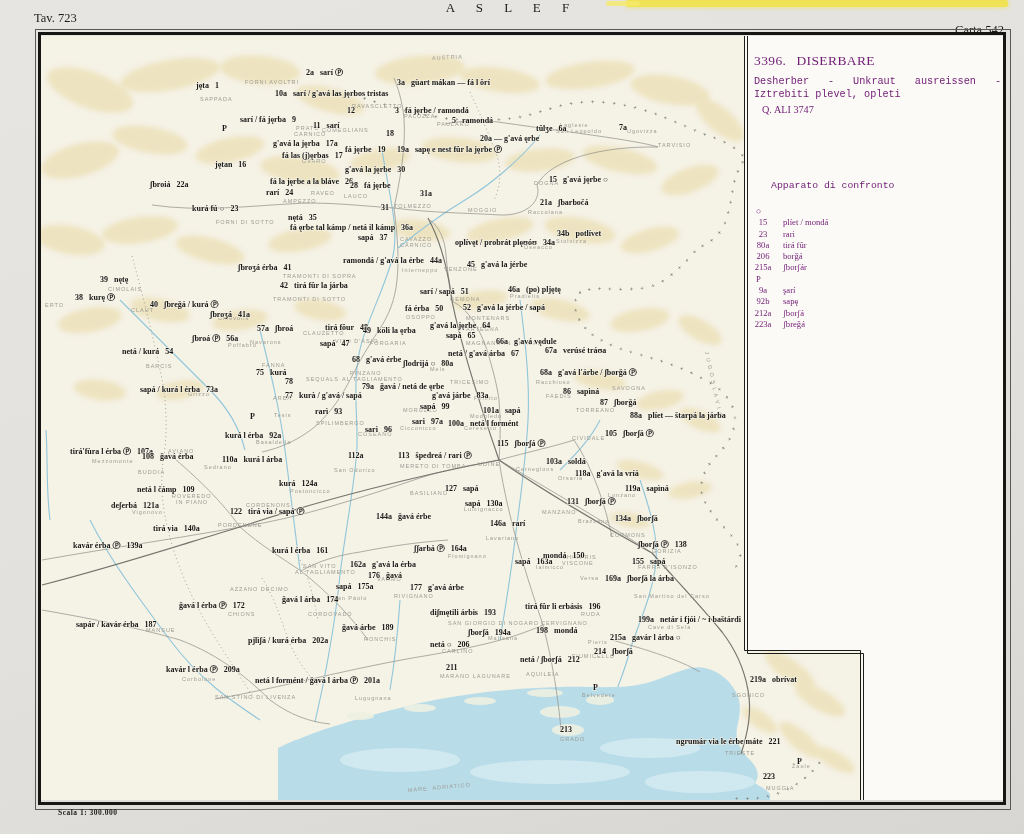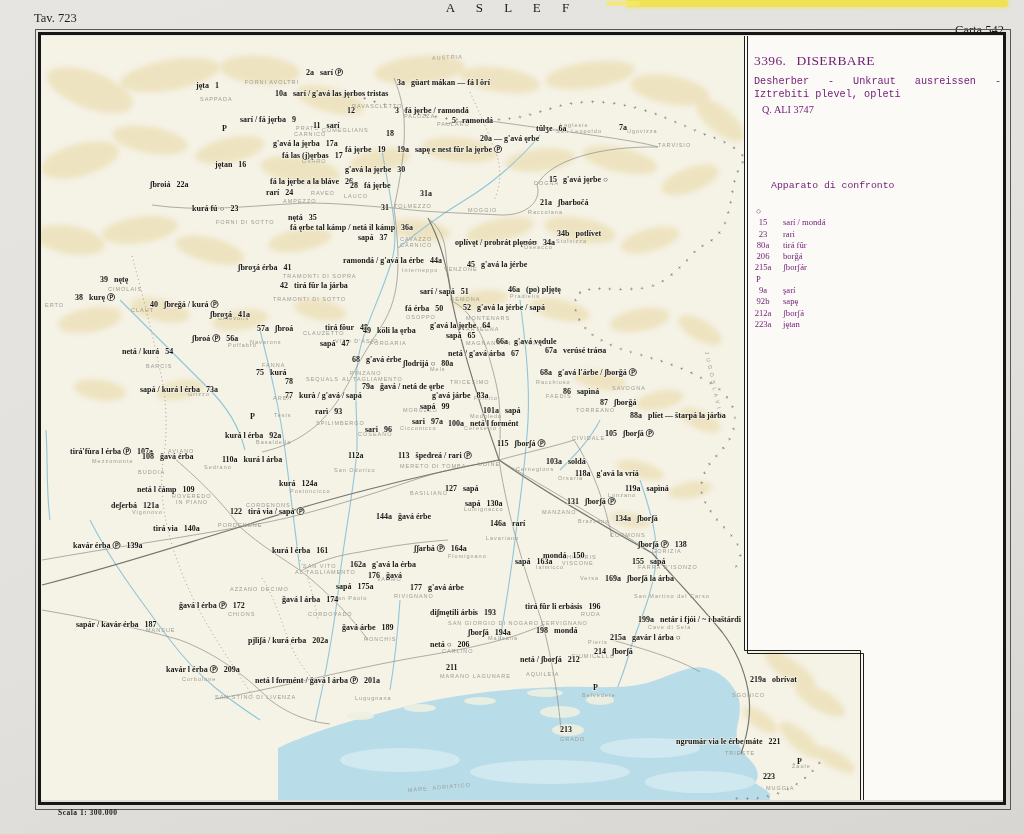--- a/index.html
+++ b/index.html
@@ -468,21 +468,21 @@
   <span class="sp">3396.</span><span>DISERBARE</span>
 </div>
 <div class="abs panel-t" id="panel-gloss">Desherber  -  Unkraut  ausreissen  -  Iztrebiti  plevel, opleti</div>
 <div class="abs panel-t" id="panel-ref">Q. ALI 3747</div>
 <div class="abs panel-t" id="apparato-title">Apparato di confronto</div>
 
 <div class="abs panel-t" id="legend">
   <div class="lsym">○</div>
   <div class="lrow">
       <span class="lnum">15</span>
-      <span>sarí / mondá</span>
+      <span>plíet / mondá</span>
     </div>
   <div class="lrow">
       <span class="lnum">23</span>
       <span>rari</span>
     </div>
   <div class="lrow">
       <span class="lnum">80a</span>
       <span>tirá fûr</span>
     </div>
   <div class="lrow">
@@ -501,17 +501,17 @@
   <div class="lrow">
       <span class="lnum">92b</span>
       <span>sapę</span>
     </div>
   <div class="lrow">
       <span class="lnum">212a</span>
       <span>ʃborʃá</span>
     </div>
   <div class="lrow">
       <span class="lnum">223a</span>
-      <span>jętan</span>
+      <span>ʃbreǧá</span>
     </div>
 </div>
 
 <div class="abs" id="scala">Scala  1:  300.000</div>
 
 </body></html>

